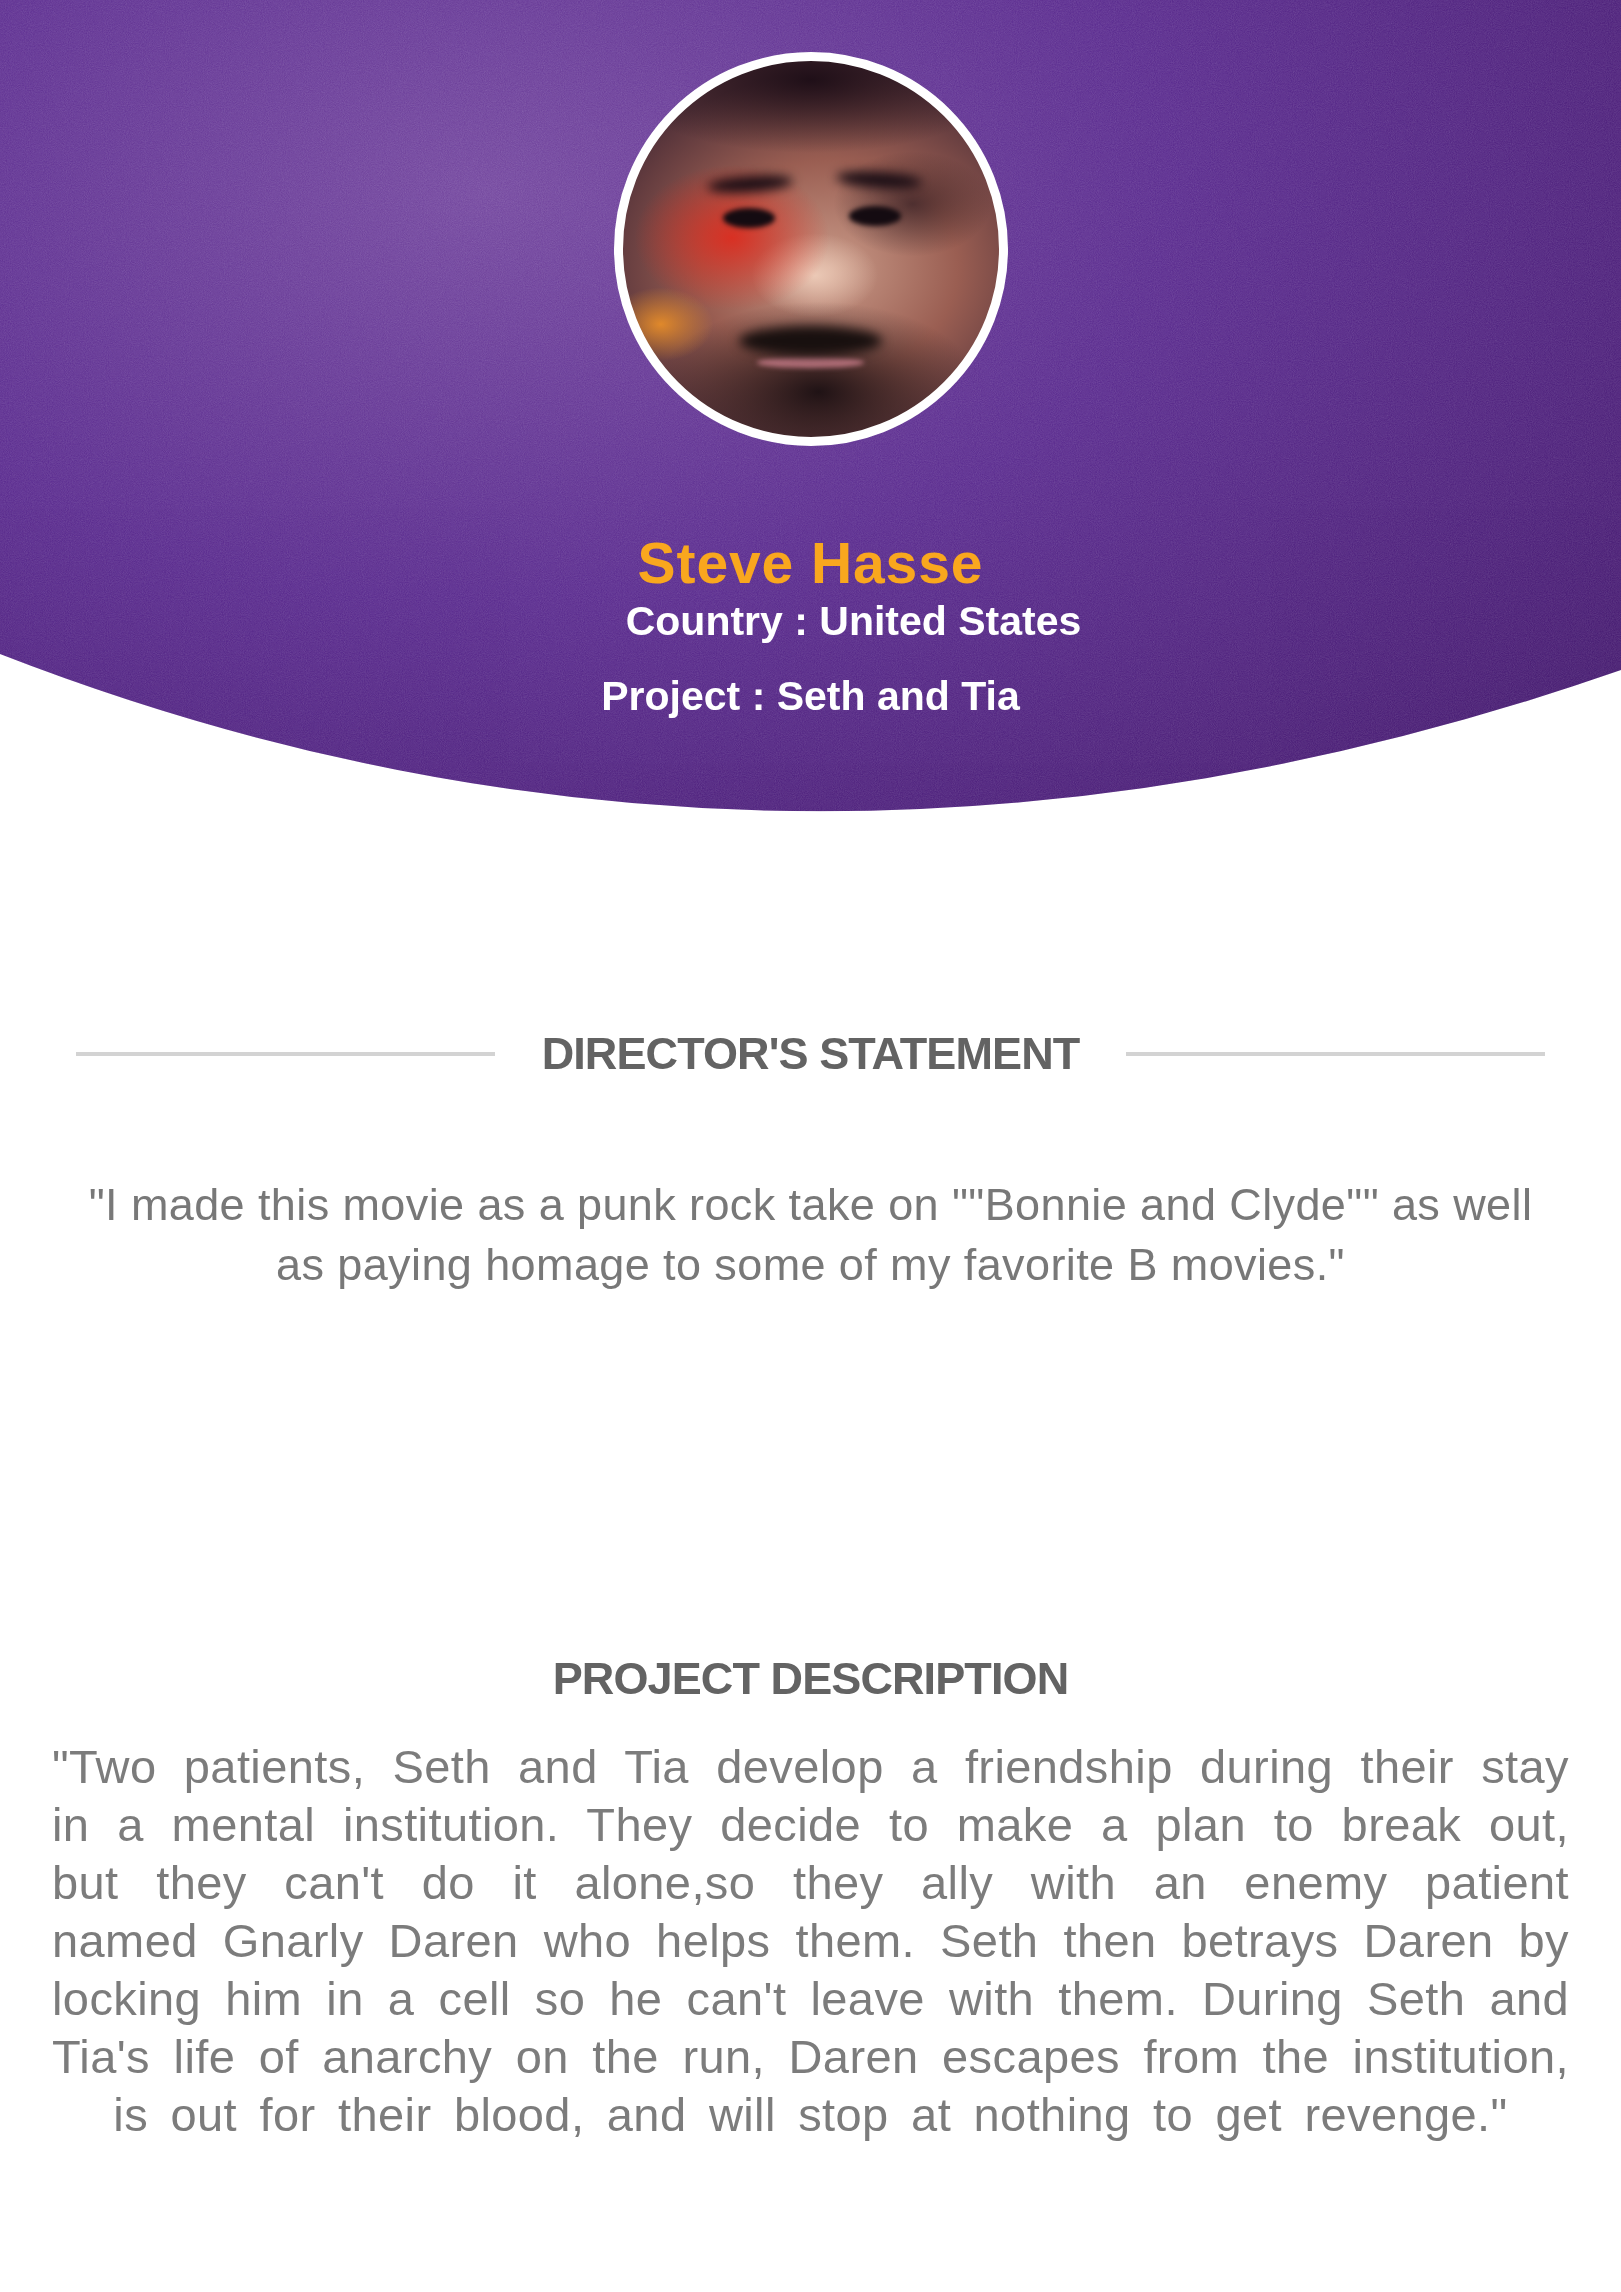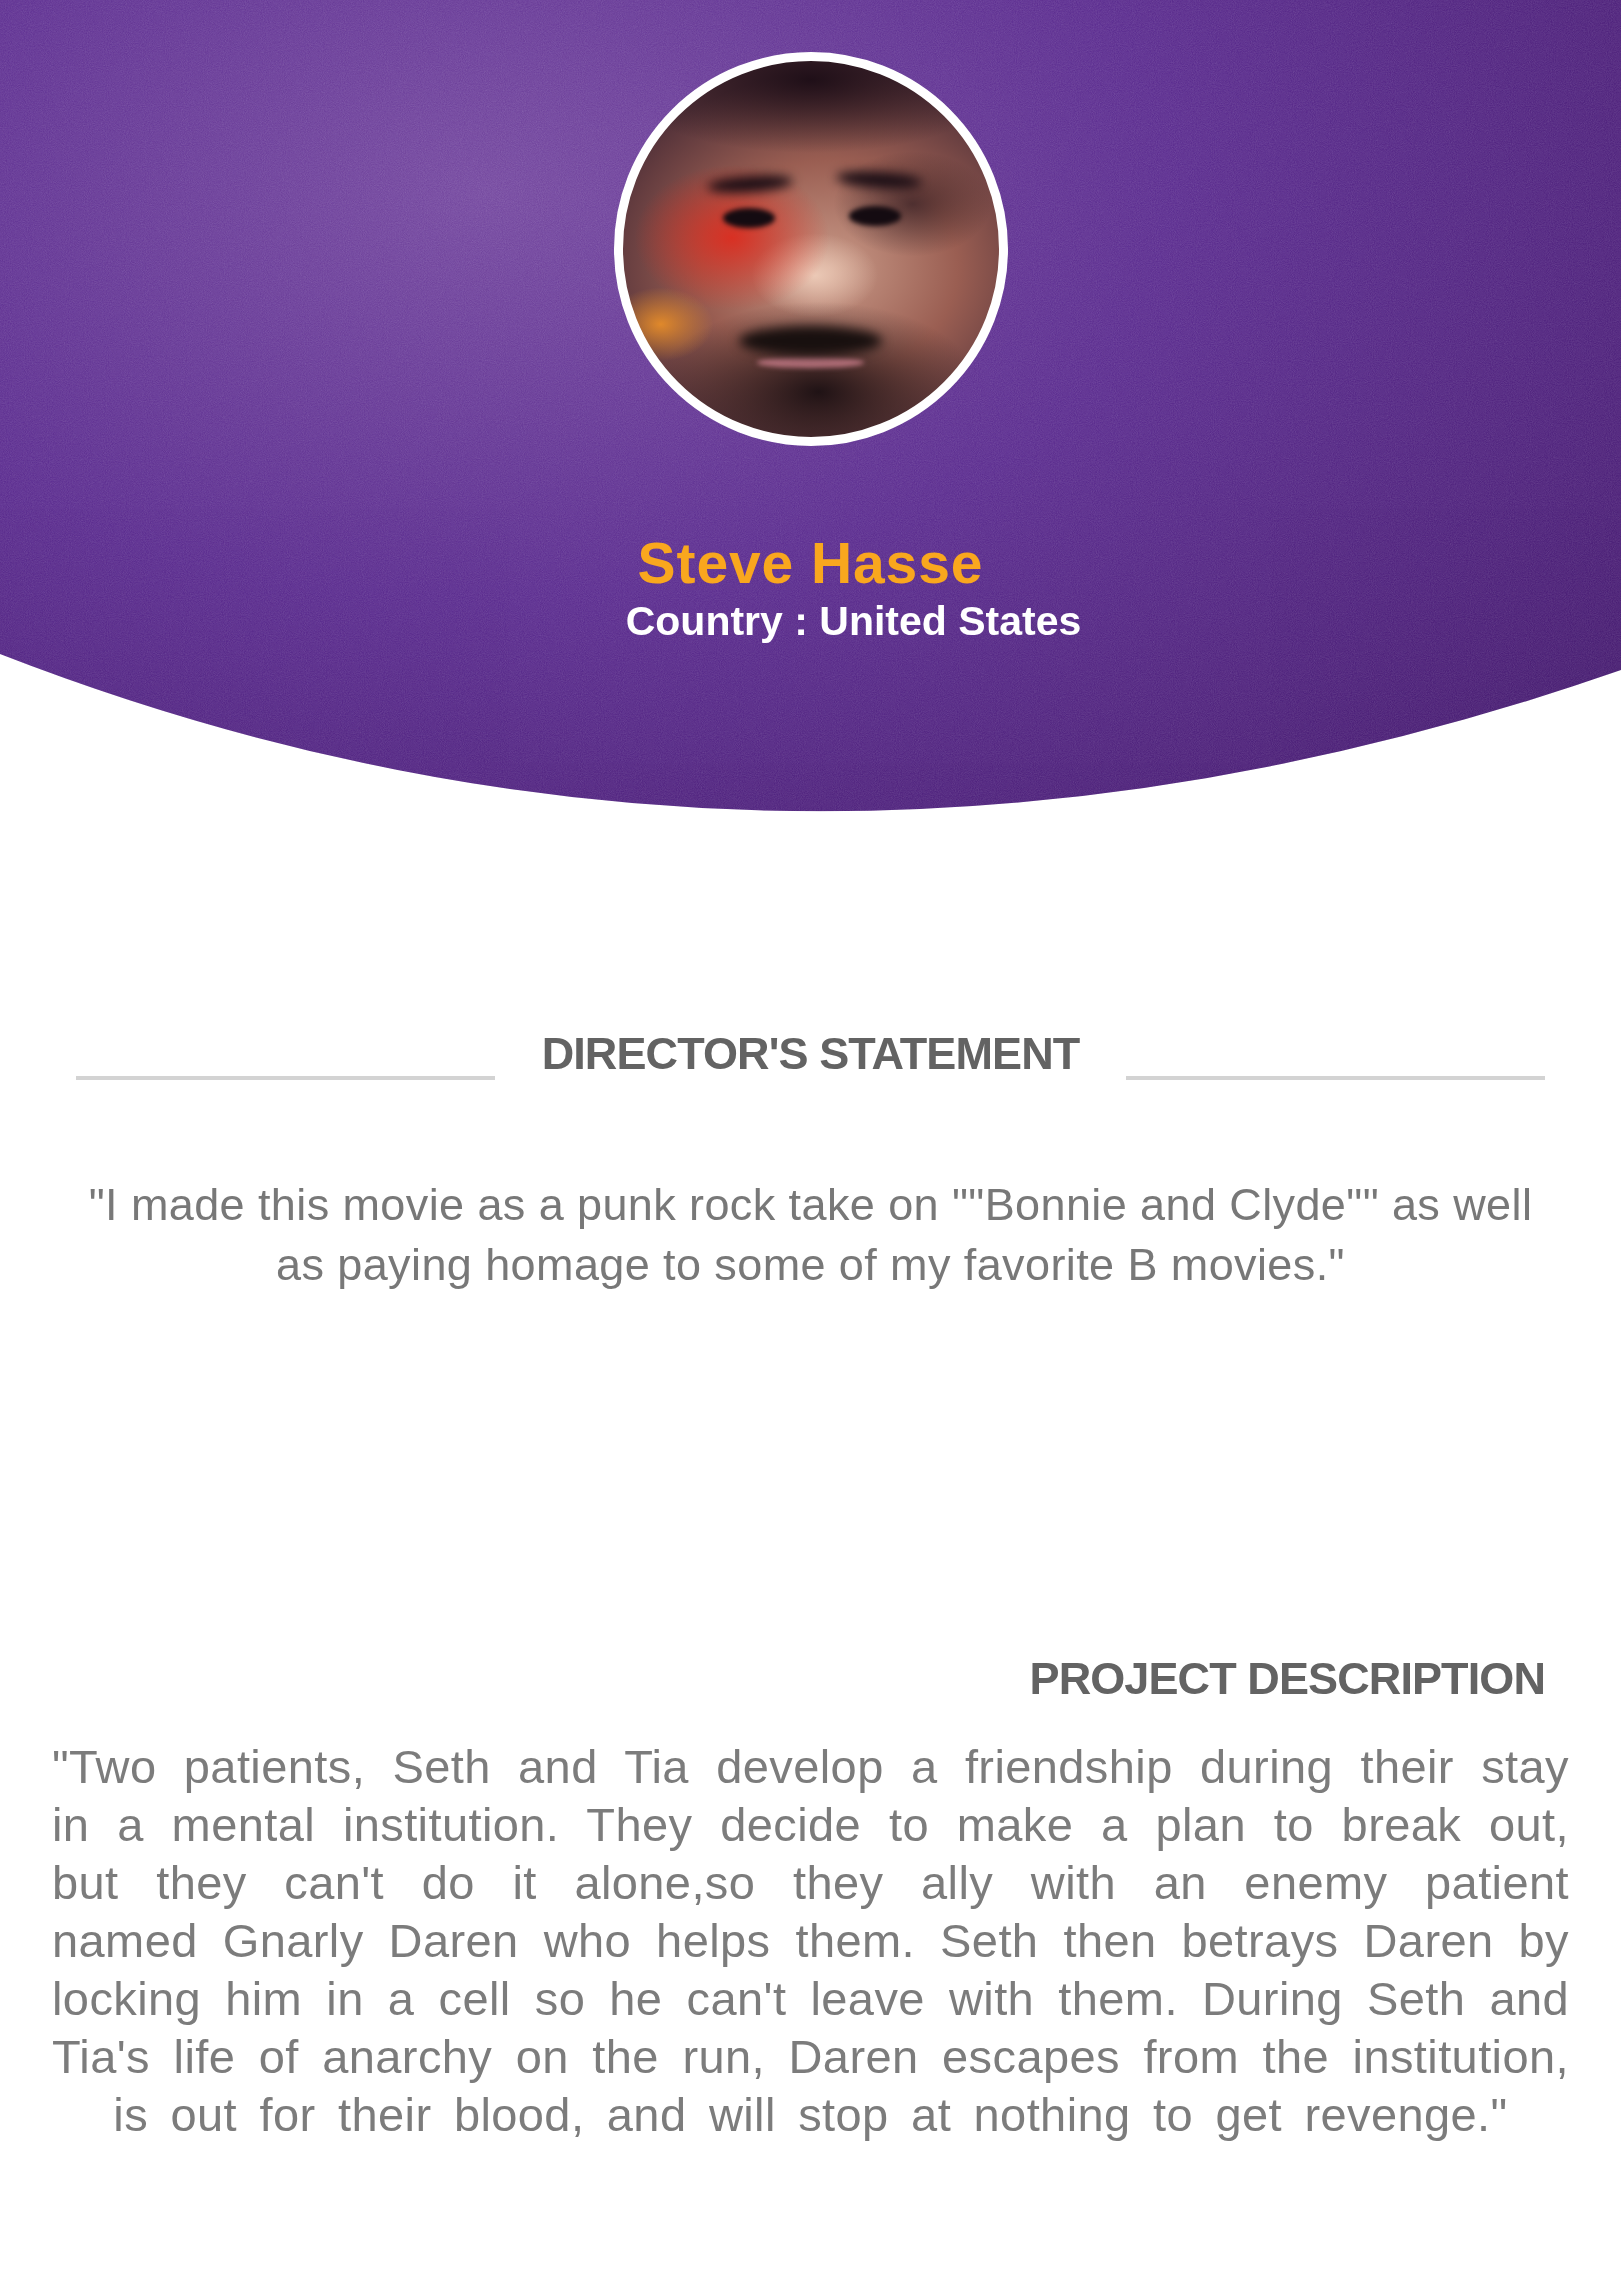--- a/index.html
+++ b/index.html
@@ -42,21 +42,21 @@
 
   
   .hero-text { position: absolute; left: 0; width: 100%; text-align: center; }
   .name    { top: 530px; font-size: 57px; font-weight: bold; color: #F9A71E; letter-spacing: 0.9px; text-align: center; }
   .country { top: 598px; font-size: 41px; font-weight: bold; color: #ffffff; padding-left: 43px; }
   .project { top: 673px; font-size: 41px; font-weight: bold; color: #ffffff; }
 
   
   .section-title-row {
     position: absolute; left: 76px; right: 76px;
-    display: flex; align-items: flex-end; gap: 47px;
+    display: flex; align-items: center; gap: 47px;
   }
   .rule { flex: 1 1 0; height: 4.5px; background: #d3d3d3; }
   .section-title {
     font-size: 45px; font-weight: bold; color: #636363;
     letter-spacing: -0.9px; white-space: nowrap;
   }
   #statement-title-row   { top: 1028px; }
   #description-title-row { top: 1606px; flex-direction: column; }
 
   
@@ -109,20 +109,21 @@
     <div class="face-el brow left"></div>
     <div class="face-el brow right"></div>
     <div class="face-el eye left"></div>
     <div class="face-el eye right"></div>
     <div class="face-el mouth"></div>
     <div class="face-el mustache"></div>
   </div>
 
   <div class="hero-text name">Steve Hasse</div>
   <div class="hero-text country">Country : United States</div>
+  <div class="hero-text project">Project : Seth and Tia</div>
 </header>
 
 <div class="section-title-row" id="statement-title-row">
   <span class="rule"></span>
   <span class="section-title">DIRECTOR'S STATEMENT</span>
   <span class="rule"></span>
 </div>
 
 <p class="statement-body">"I made this movie as a punk rock take on ""Bonnie and Clyde"" as well as paying homage to some of my favorite B movies."</p>
 

